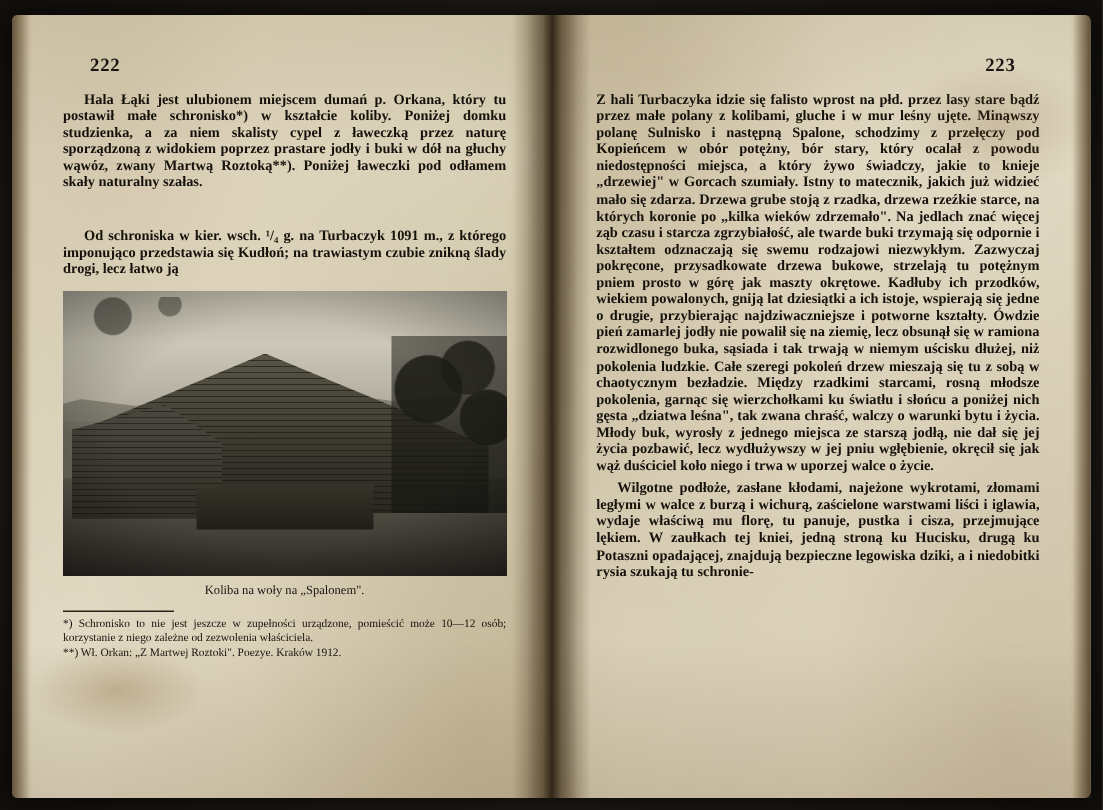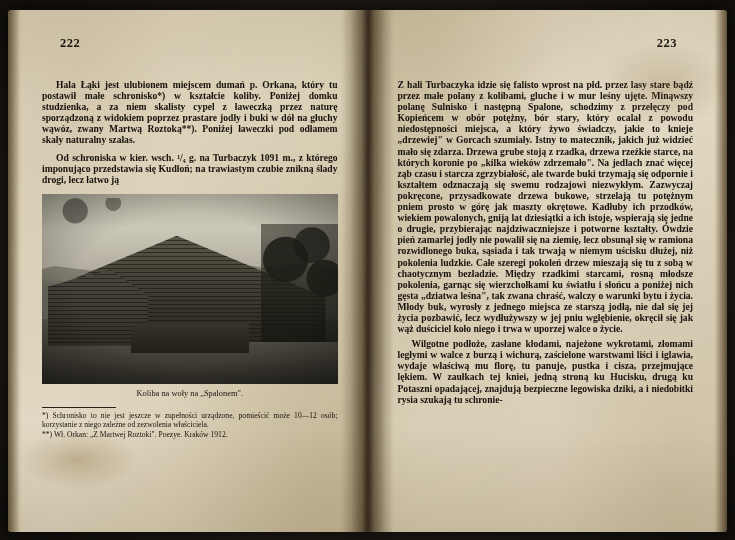--- a/index.html
+++ b/index.html
@@ -95,21 +95,21 @@
     padding: 26px 30px 20px 34px;
     color: #17120c;
   }
   .leaf.right .content { padding: 26px 34px 20px 30px; }
 
   .folio {
     font-size: 12.5px;
     font-weight: bold;
     letter-spacing: 0.5px;
     color: #1a1510;
-    margin-bottom: 28px;
+    margin-bottom: 10px;
   }
   .folio.left { text-align: left; padding-left: 18px; }
   .folio.right { text-align: right; padding-right: 16px; }
 
   p.body {
     margin: 0 0 1px 0;
     font-size: 9.6px;
     line-height: 11.1px;
     text-align: justify;
     text-justify: inter-word;
@@ -243,21 +243,21 @@
 
   <div class="book">
 
     <div class="leaf left">
       <div class="edge l"></div>
       <div class="spine-shadow-l"></div>
       <div class="content">
         <div class="folio left">222</div>
 
         <p class="body indent">Hala Łąki jest ulubionem miejscem dumań p. Orkana, który tu postawił małe schronisko*) w kształcie koliby. Poniżej domku studzienka, a za niem skalisty cypel z ławeczką przez naturę sporządzoną z widokiem poprzez prastare jodły i buki w dół na głuchy wąwóz, zwany Martwą Roztoką**). Poniżej ławeczki pod odłamem skały naturalny szałas.</p>
-        <p class="body indent" style="margin-top:6px;">Od schroniska w kier. wsch. ¹/₄ g. na Turbaczyk 1091 m., z którego imponująco przedstawia się Kudłoń; na trawiastym czubie znikną ślady drogi, lecz łatwo ją</p>
+        <p class="body indent" style="margin-top:24px;">Od schroniska w kier. wsch. ¹/₄ g. na Turbaczyk 1091 m., z którego imponująco przedstawia się Kudłoń; na trawiastym czubie znikną ślady drogi, lecz łatwo ją</p>
 
         <div class="figure">
           <div class="photo">
             <div class="ph-sky"></div>
             <div class="ph-hill"></div>
             <div class="ph-ground"></div>
             <div class="ph-roof"></div>
             <div class="ph-roof2"></div>
             <div class="ph-wall"></div>
             <div class="ph-trees"></div>

